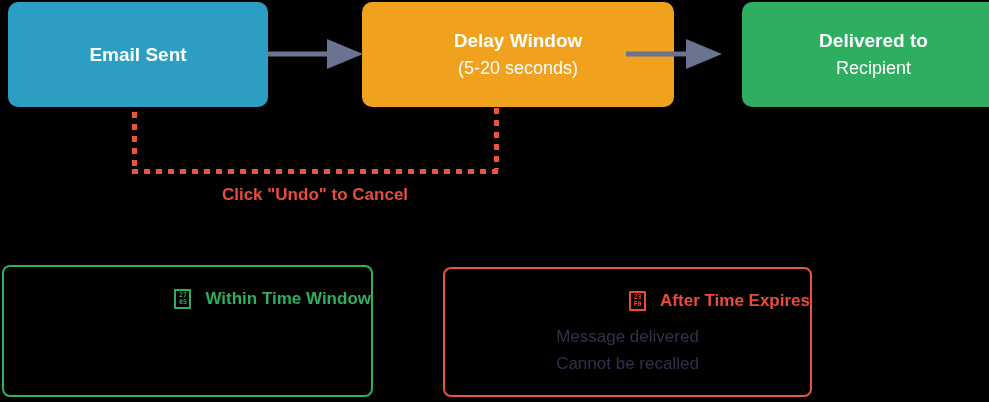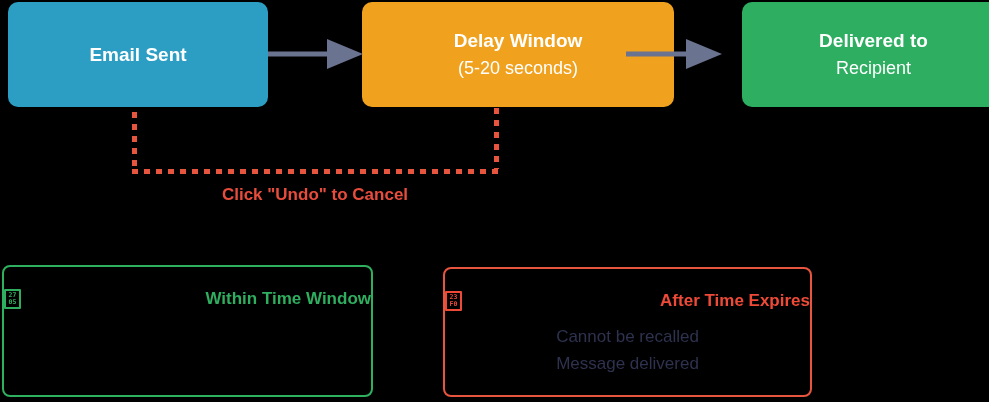--- a/index.html
+++ b/index.html
@@ -34,21 +34,21 @@
   }
   
   .card{
     position:absolute;border:2px solid;border-radius:8px;background:transparent;
     box-sizing:border-box;text-align:center;
   }
   .card-within{left:2px;top:265px;width:371px;height:132px;border-color:#2eb05f;}
   .card-after{left:443px;top:267px;width:369px;height:130px;border-color:#e8553f;}
   .card-title{
     margin-top:22px;font-size:17px;font-weight:bold;
-    display:flex;align-items:center;justify-content:space-between;gap:6px;
+    display:flex;align-items:center;justify-content:flex-end;gap:14px;
   }
   .card-within .card-title{color:#2eae5e;}
   .card-after .card-title{color:#ef4a38;}
   .card-lines{margin-top:12px;font-size:17px;line-height:27px;color:#2e324e;}
   
   .tofu{
     display:inline-flex;flex-direction:column;align-items:center;justify-content:center;
     width:13px;height:16px;border:2px solid currentColor;border-radius:1px;
     font-family:"DejaVu Sans Mono",monospace;font-size:6.5px;font-weight:bold;line-height:7px;
   }
@@ -99,18 +99,18 @@
 
   <div class="card card-after" style="border-color: rgb(232, 85, 63);">
     <div class="card-title" style="color: rgb(239, 74, 56);">
       <span class="tofu">
         <span>23</span>
         <span>F0</span>
       </span>
       <span>After Time Expires</span>
     </div>
     <div class="card-lines">
+      <div>Message delivered</div>
       <div>Cannot be recalled</div>
-      <div>Message delivered</div>
     </div>
   </div>
 
 </div>
 
 </body></html>

